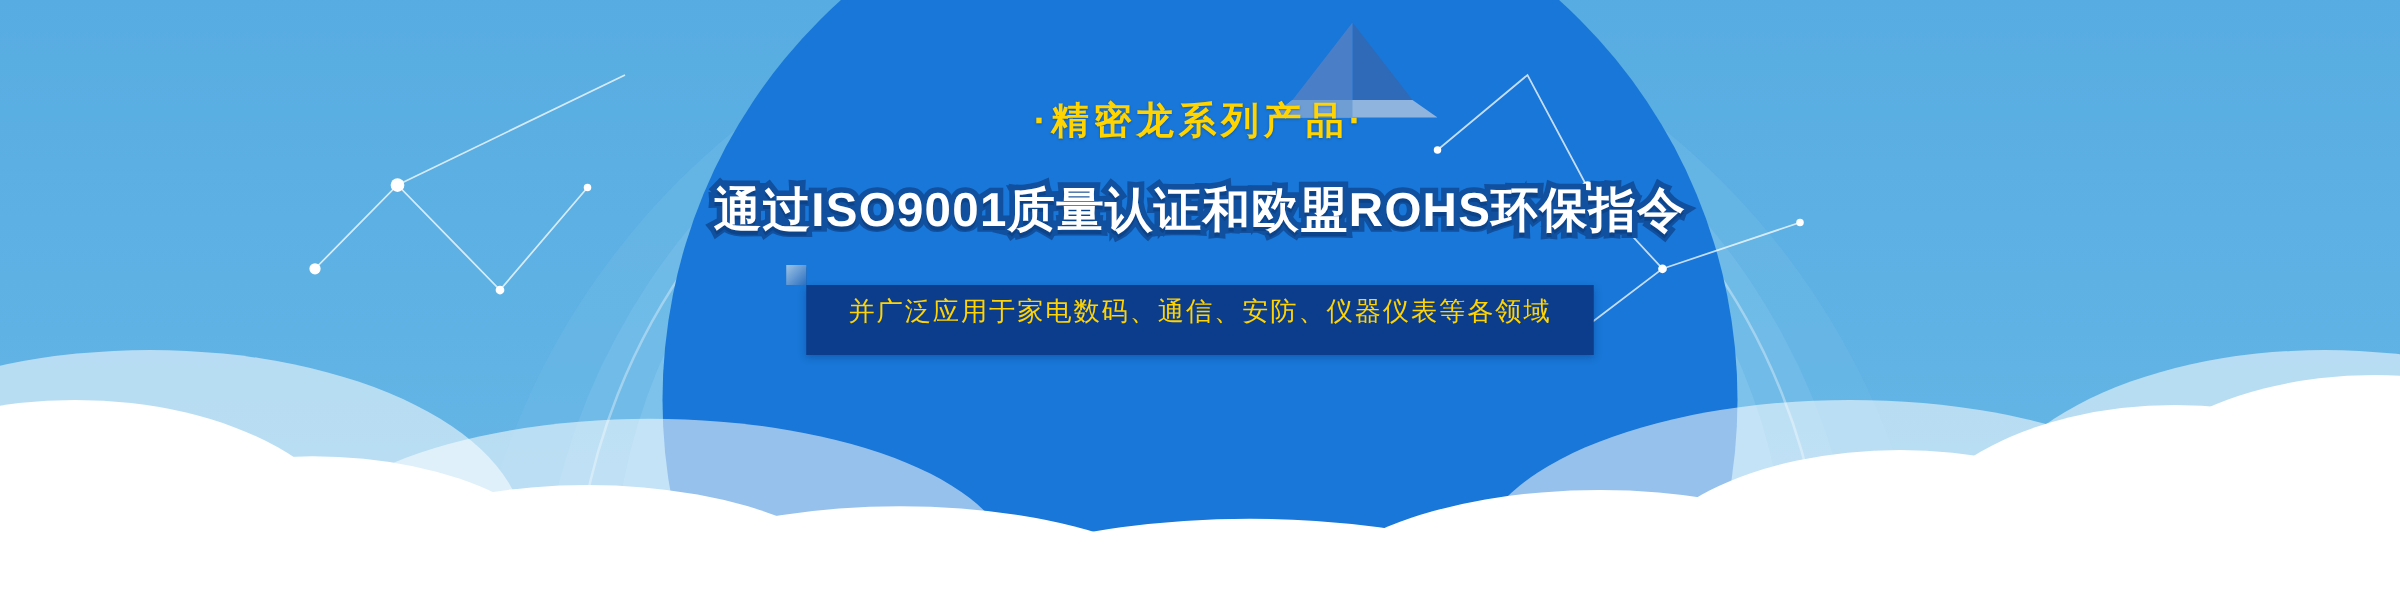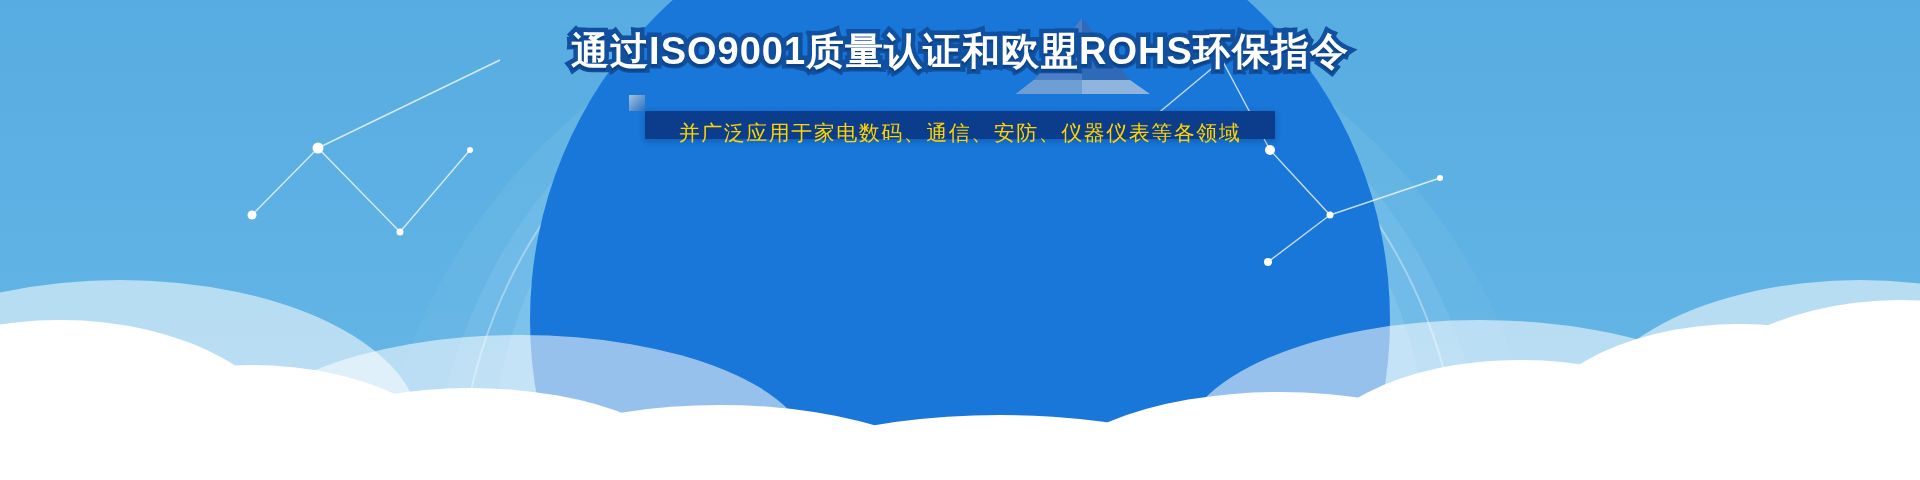--- a/index.html
+++ b/index.html
@@ -76,21 +76,21 @@
     font-size:38px;font-weight:bold;letter-spacing:1px;
     color:#ffffff;
     -webkit-text-stroke:9px #10509e;
     paint-order:stroke fill;
     text-shadow:0 3px 0 rgba(8,50,110,.45);
     white-space:nowrap;
   }
   .ribbon{
     position:relative;margin-top:34px;
     background:#0c3c8c;
-    height:28px;line-height:44px;
+    height:56px;line-height:44px;
     padding:0 34px;
     color:#ffd400;
     font-size:21px;letter-spacing:1.5px;
     white-space:nowrap;
     box-shadow:0 2px 6px rgba(0,30,80,.30);
   }
   .ribbon::before{
     
     content:"";position:absolute;left:-14px;top:-14px;
     border-width:0 14px 14px 0;border-style:solid;
@@ -160,20 +160,21 @@
       <ellipse cx="1280" cy="492" rx="240" ry="100"></ellipse>
       <ellipse cx="1520" cy="470" rx="215" ry="110"></ellipse>
       <ellipse cx="1740" cy="452" rx="220" ry="128"></ellipse>
       <ellipse cx="1900" cy="440" rx="230" ry="140"></ellipse>
       <rect x="0" y="470" width="1920" height="60"></rect>
     </g>
   </svg>
 
   <div class="content">
 
+    <div class="eyebrow">·精密龙系列产品·</div>
 
     <div class="headline-wrap">
       <div class="headline">通过ISO9001质量认证和欧盟ROHS环保指令</div>
     </div>
 
     <div class="ribbon">
       <span class="fold"></span>
       <span>并广泛应用于家电数码、通信、安防、仪器仪表等各领域</span>
     </div>
 

